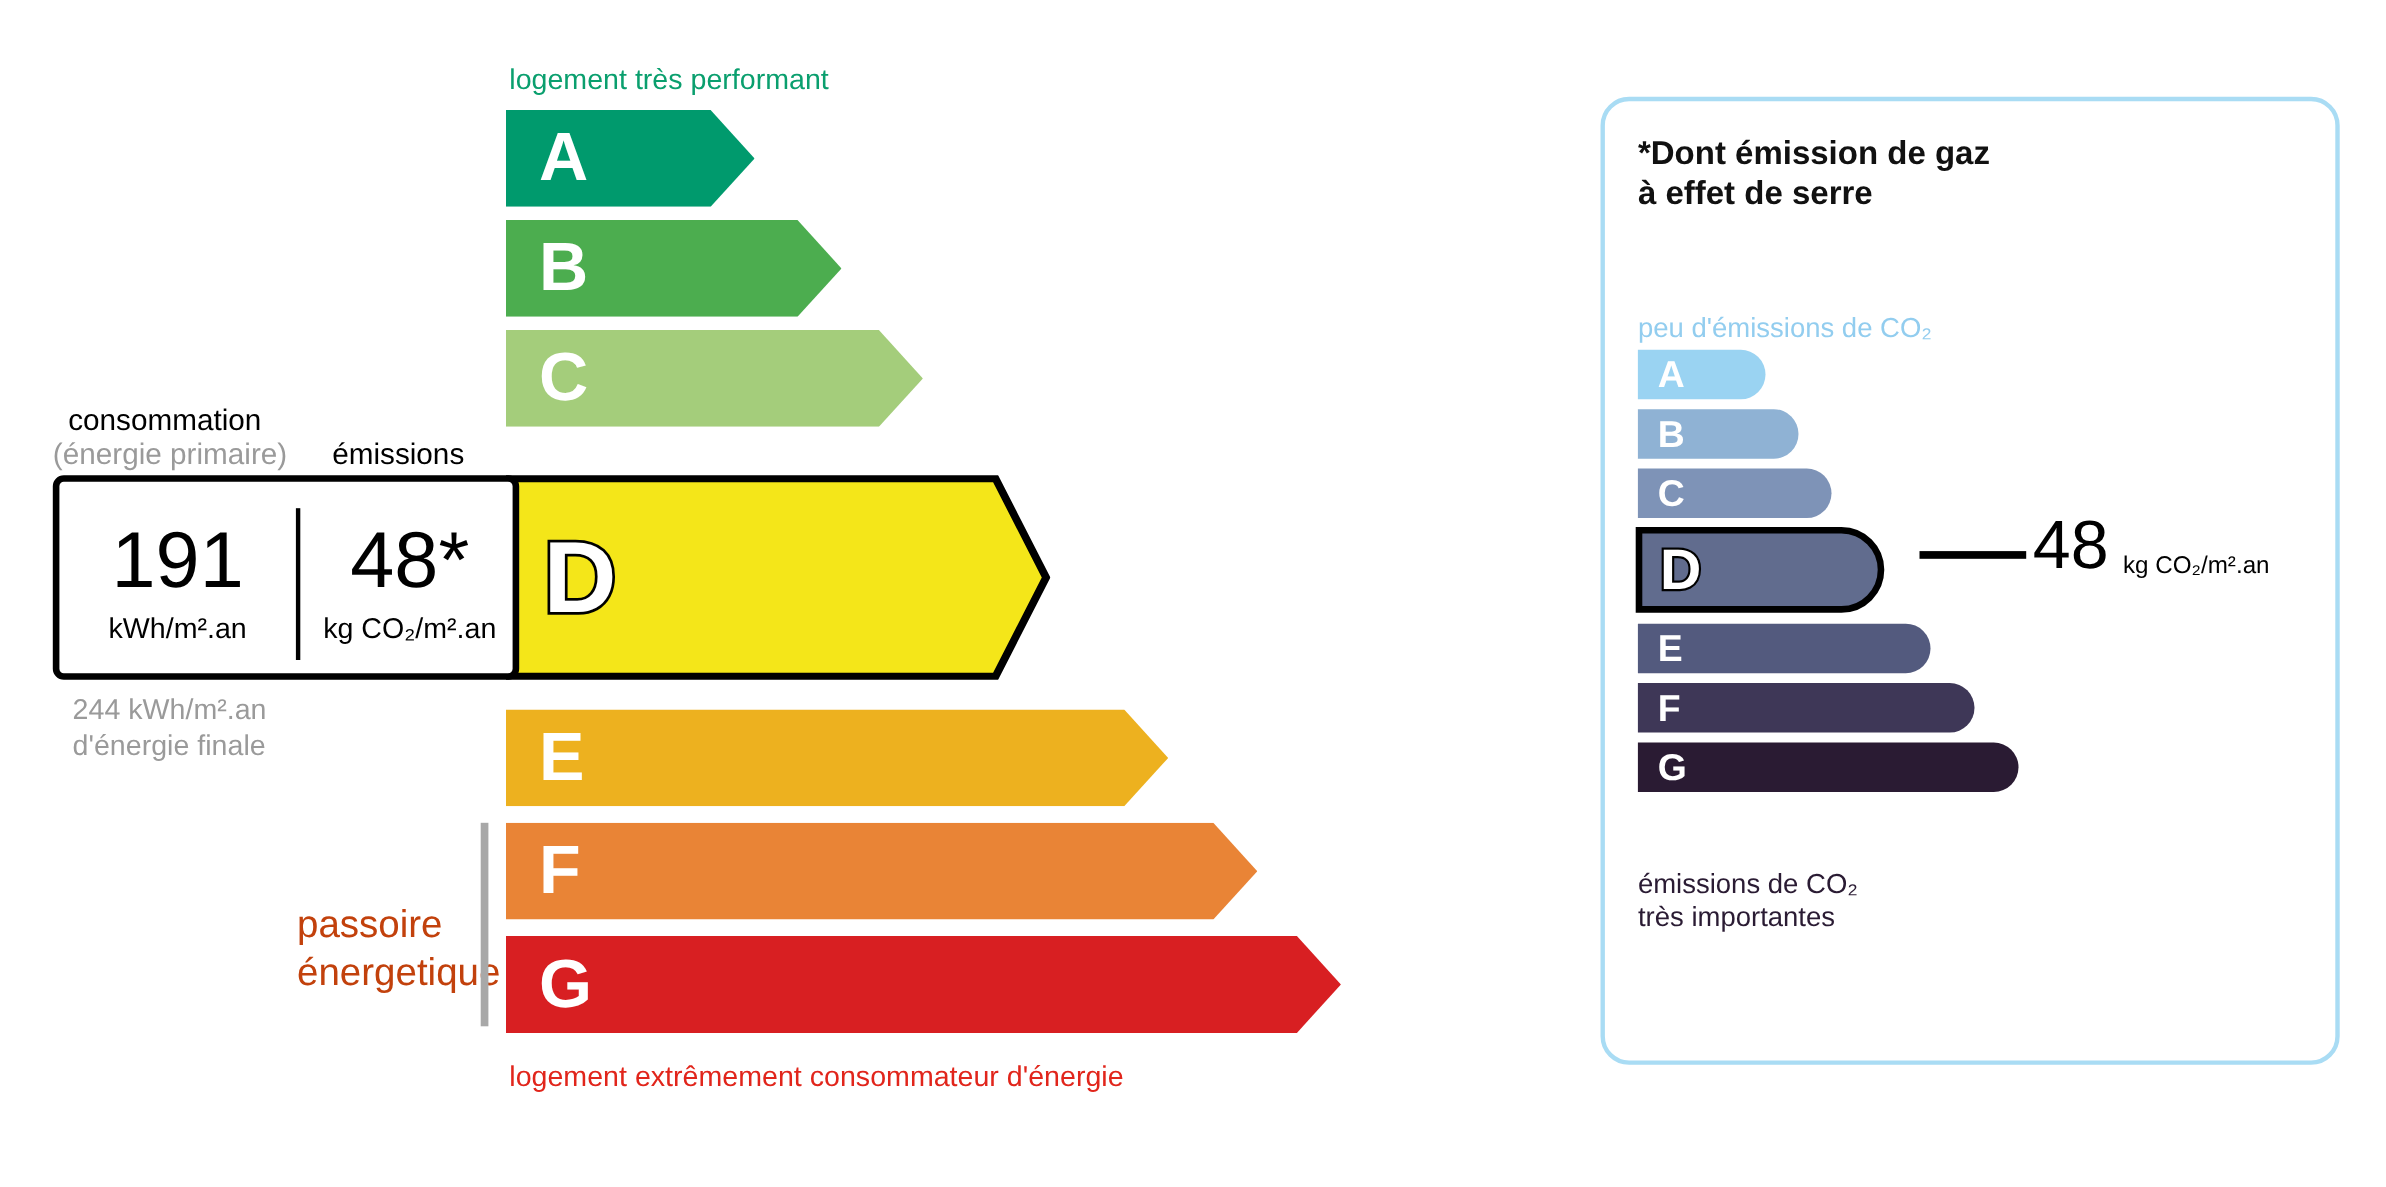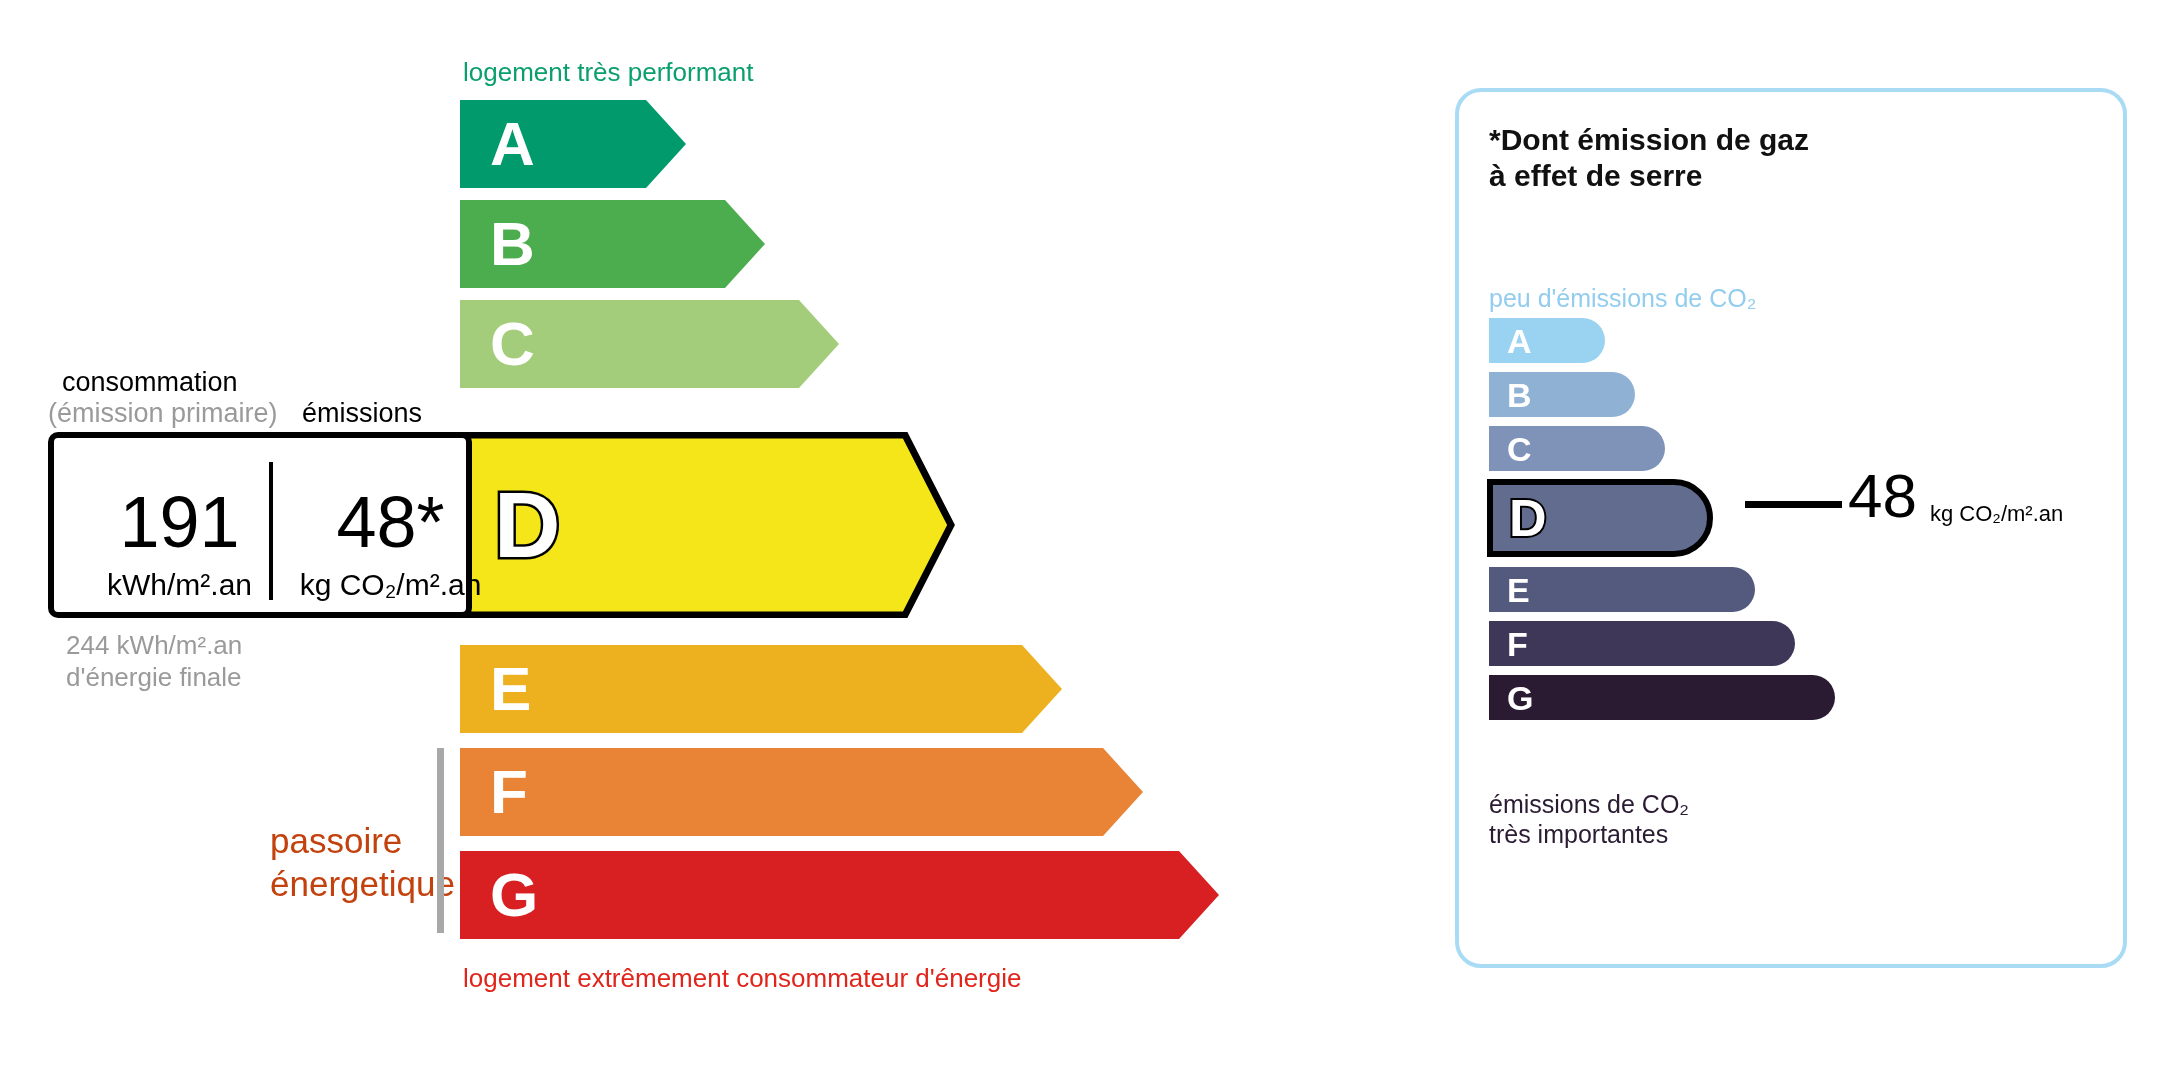--- a/index.html
+++ b/index.html
@@ -25,25 +25,25 @@
   
   #row-d{position:absolute;left:460px;}
   #row-d .grade-d{position:absolute;left:34px;top:50%;transform:translateY(-50%);
          font-size:92px;font-weight:bold;color:#ffffff;line-height:1;
          -webkit-text-stroke:5px #000;paint-order:stroke fill;}
 
   
   #value-box{position:absolute;left:48px;top:432px;width:424px;height:186px;
              border:6px solid #000;border-radius:10px;background:#fff;box-sizing:border-box;z-index:5;}
   #value-divider{position:absolute;left:215px;top:24px;width:4px;height:138px;background:#000;}
-  .val-cell{position:absolute;top:12px;height:100%;padding-left:36px;}
+  .val-cell{position:absolute;top:0;height:100%;}
   .val-num{position:absolute;left:50%;transform:translateX(-50%);top:36px;
            font-size:72px;font-weight:400;color:#000;line-height:1;white-space:nowrap;}
   .val-unit{position:absolute;left:50%;transform:translateX(-50%);top:120px;
-            font-size:30px;color:#000;line-height:1;white-space:nowrap;}
+            font-size:26px;color:#000;line-height:1;white-space:nowrap;}
 
   #lbl-consommation{position:absolute;left:62px;top:367px;font-size:27px;color:#000;white-space:nowrap;}
   #lbl-energie-primaire{position:absolute;left:48px;top:398px;font-size:27px;color:#9a9a9a;white-space:nowrap;}
   #lbl-emissions{position:absolute;left:302px;top:398px;font-size:27px;color:#000;white-space:nowrap;text-align:center;}
 
   #lbl-final{position:absolute;left:66px;top:630px;font-size:26px;color:#9a9a9a;line-height:1.22;white-space:nowrap;}
 
   #passoire{position:absolute;left:270px;top:820px;width:155px;text-align:left;
             font-size:35px;color:#c2410c;line-height:1.22;}
   #passoire-line{position:absolute;left:437px;top:748px;width:7px;height:185px;background:#a8a8a8;}
@@ -137,21 +137,21 @@
       <svg viewBox="0 0 759 88" preserveAspectRatio="none">
         <polygon points="0,0 719,0 759,44 719,88 0,88" fill="#d81f22"></polygon>
       </svg>
     </div>
     <div class="grade">G</div>
   </div>
 
   <div class="cap" id="cap-bottom">logement extrêmement consommateur d'énergie</div>
 
   <div id="lbl-consommation">consommation</div>
-  <div id="lbl-energie-primaire">(émission primaire)</div>
+  <div id="lbl-energie-primaire">(énergie primaire)</div>
   <div id="lbl-emissions">émissions</div>
 
   <div id="value-box">
     <div id="value-divider"></div>
     <div class="val-cell" style="left:0;width:215px;">
       <div class="val-num">191</div>
       <div class="val-unit">kWh/m².an</div>
     </div>
     <div class="val-cell" style="left:219px;width:199px;">
       <div class="val-num">48*</div>

